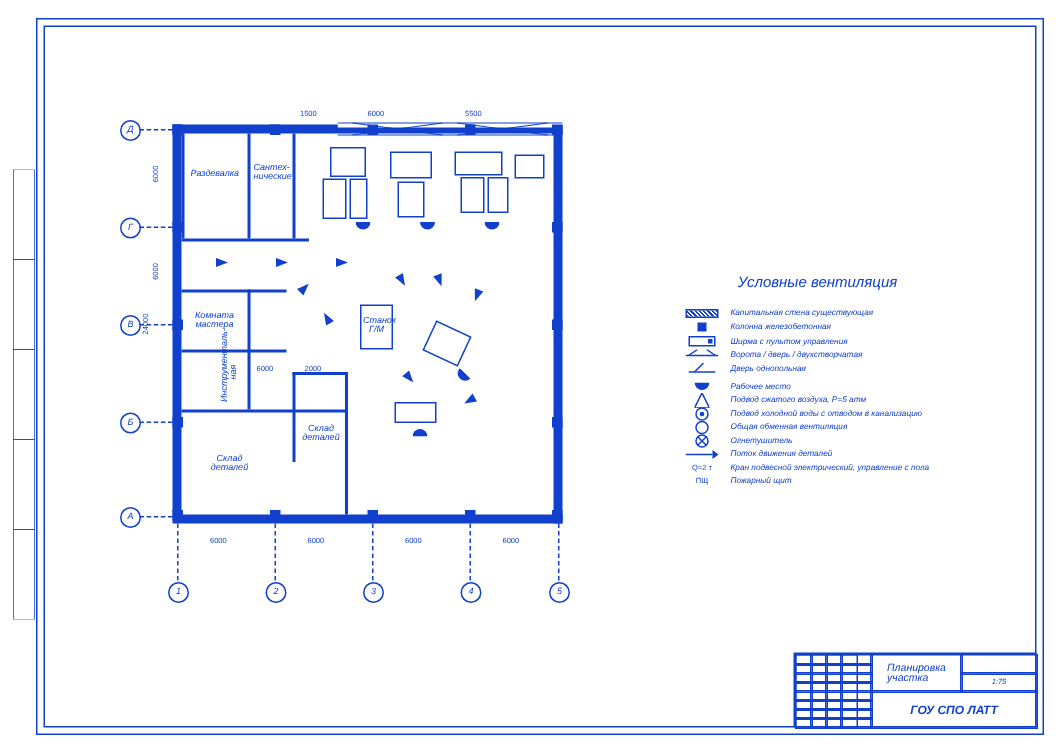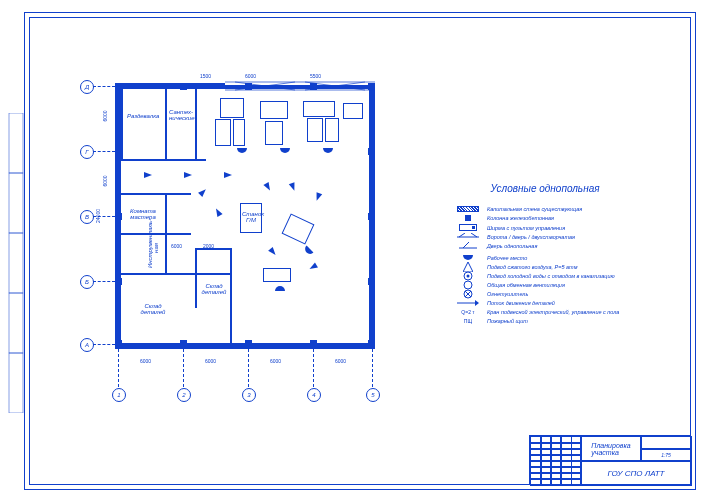--- a/index.html
+++ b/index.html
@@ -162,21 +162,21 @@
     <div class="dim" style="left:6px; top:160px; transform:rotate(-90deg);">24000</div>
     <div class="dim" style="left:86px; top:190px;">6000</div>
     <div class="dim" style="left:118px; top:190px;">2000</div>
     <div class="dim" style="left:55px; top:305px;">6000</div>
     <div class="dim" style="left:120px; top:305px;">6000</div>
     <div class="dim" style="left:185px; top:305px;">6000</div>
     <div class="dim" style="left:250px; top:305px;">6000</div>
   </div>
 
   <div class="legend">
-    <div class="legend-title">Условные однопольная</div>
+    <div class="legend-title">Условные вентиляция</div>
     <div class="legend-row">
         <div class="legend-sym">
           <div style="width:20px;height:4px;background:repeating-linear-gradient(45deg,#1040cc,#1040cc 1px,#fff 1px,#fff 2px);border:0.5px solid #1040cc;"></div>
         </div>
         <span class="legend-text">Капитальная стена существующая</span>
       </div>
     <div class="legend-row">
         <div class="legend-sym">
           <div style="width:6px;height:6px;background:#1040cc;"></div>
         </div>
@@ -272,21 +272,21 @@
   </div>
 
   <div class="titleblock">
     <div class="tb-cell" style="left:0;top:0;width:50px;height:12px;"></div>
     <div class="tb-cell" style="left:50px;top:0;width:60px;height:24px;font-size:7px;white-space:pre-line;">Планировка
 участка</div>
     <div class="tb-cell" style="left:110px;top:0;width:50px;height:12px;"></div>
     <div class="tb-cell" style="left:110px;top:12px;width:50px;height:12px;font-size:5px;">1:75</div>
     <div class="tb-cell" style="left:0;top:12px;width:50px;height:12px;"></div>
     <div class="tb-cell" style="left:0;top:24px;width:50px;height:24px;"></div>
-    <div class="tb-cell" style="left:50px;top:24px;width:110px;height:24px;font-size:8px;font-weight:normal;">ГОУ СПО ЛАТТ</div>
+    <div class="tb-cell" style="left:50px;top:24px;width:110px;height:24px;font-size:8px;font-weight:bold;">ГОУ СПО ЛАТТ</div>
 
     <div class="tb-cell" style="left:0;top:0;width:10px;height:48px;"></div>
     <div class="tb-cell" style="left:10px;top:0;width:10px;height:48px;"></div>
     <div class="tb-cell" style="left:20px;top:0;width:10px;height:48px;"></div>
     <div class="tb-cell" style="left:30px;top:0;width:10px;height:48px;"></div>
     <div class="tb-cell" style="left:0;top:6px;width:50px;height:0;"></div>
     <div class="tb-cell" style="left:0;top:18px;width:50px;height:0;"></div>
     <div class="tb-cell" style="left:0;top:30px;width:50px;height:0;"></div>
     <div class="tb-cell" style="left:0;top:36px;width:50px;height:0;"></div>
     <div class="tb-cell" style="left:0;top:42px;width:50px;height:0;"></div>

